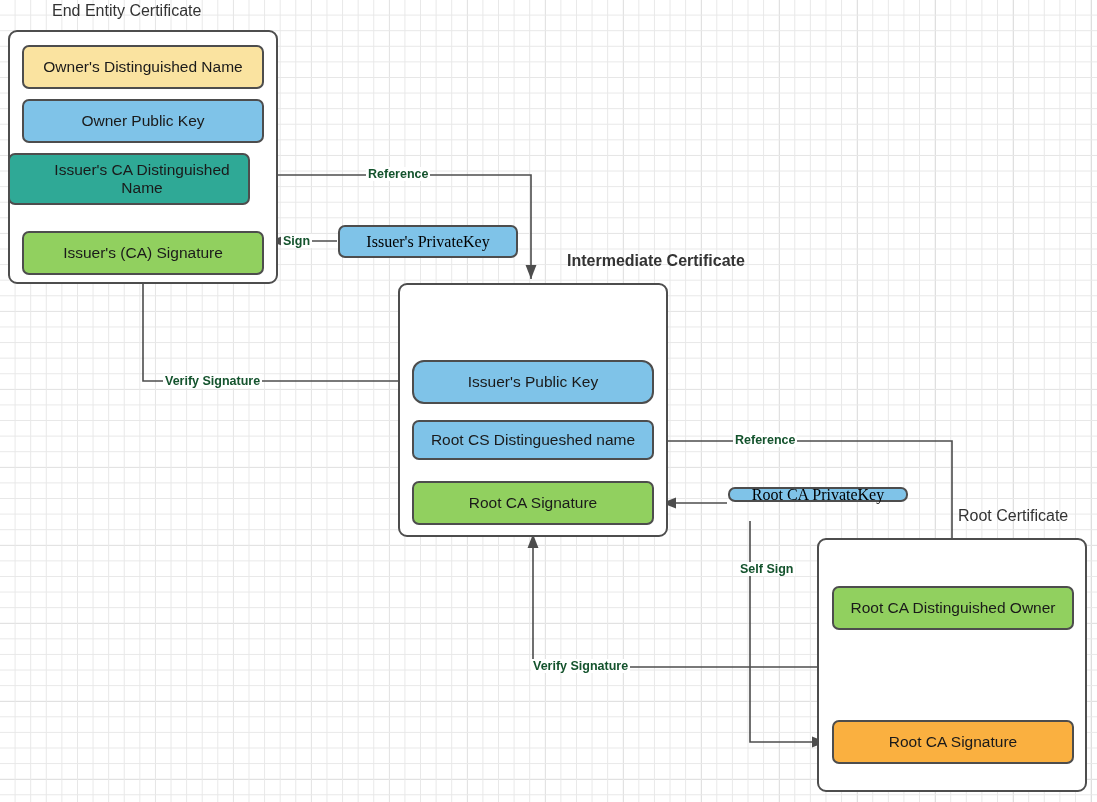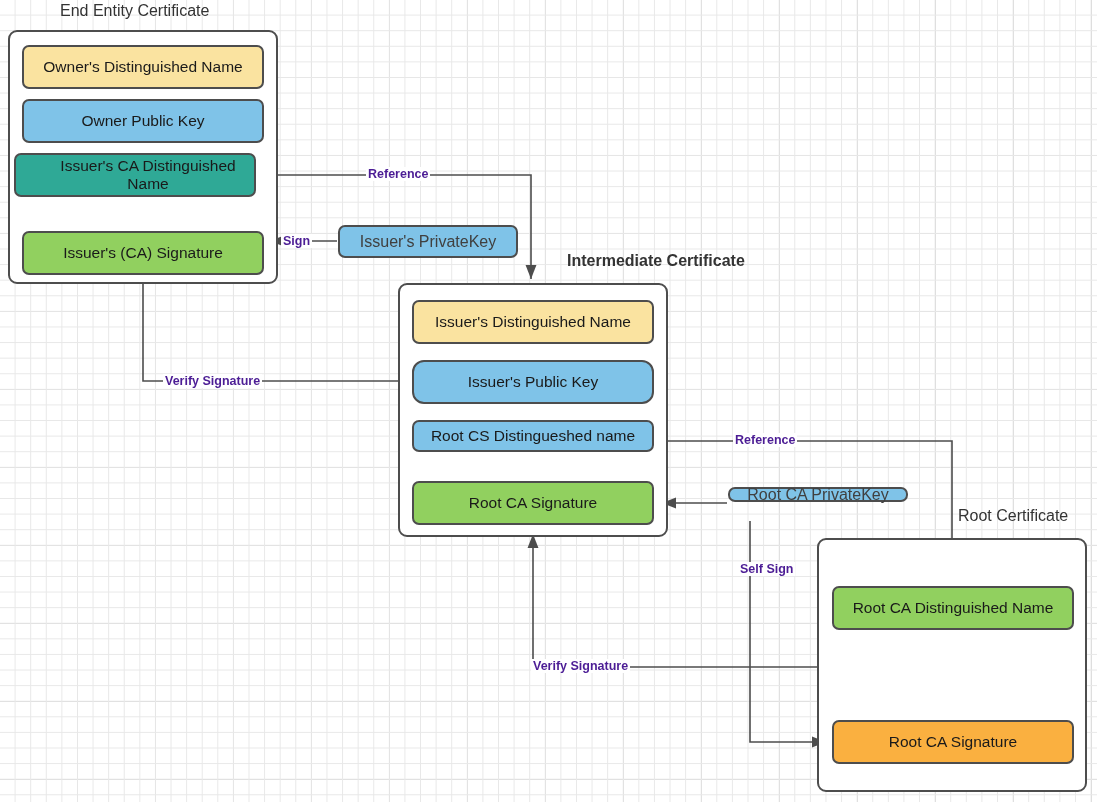--- a/index.html
+++ b/index.html
@@ -60,34 +60,34 @@
   }
   .key-box {
     position: absolute;
     box-sizing: border-box;
     border: 2.2px solid #4d4d4d;
     border-radius: 7px;
     display: flex;
     align-items: center;
     justify-content: center;
     text-align: center;
-    color: #404040;
+    color: #000000;
     font-size: 16px;
-    font-family: Liberation Sans, sans-serif;
+    font-family: Liberation Serif, serif;
   }
   .frame-title {
     position: absolute;
     color: #333333;
     font-size: 16px;
     white-space: nowrap;
     font-family: "Liberation Sans", sans-serif;
   }
   .edge-label {
     position: absolute;
-    color: #4c1d95;
+    color: #14532d;
     font-size: 12.5px;
     font-weight: bold;
     white-space: nowrap;
     background: #ffffff;
     padding: 0 2px;
     font-family: "Liberation Sans", sans-serif;
   }
 </style>
 </head>
 <body>
@@ -109,53 +109,52 @@
 
     <path d="M 654 441 L 952 441 L 952 593" fill="none" stroke="#4d4d4d" stroke-width="1.6" marker-end="url(#arrowhead)"></path>
 
     <path d="M 727 503 L 662 503" fill="none" stroke="#4d4d4d" stroke-width="1.6" marker-end="url(#arrowhead)"></path>
 
     <path d="M 750 521 L 750 742 L 826 742" fill="none" stroke="#4d4d4d" stroke-width="1.6" marker-end="url(#arrowhead)"></path>
 
     <path d="M 832 667 L 533 667 L 533 534" fill="none" stroke="#4d4d4d" stroke-width="1.6" marker-end="url(#arrowhead)"></path>
   </svg>
 
-  <div class="frame-title" style="left:60px; top:2px;">End Entity Certificate</div>
+  <div class="frame-title" style="left:52px; top:2px;">End Entity Certificate</div>
 
   <div class="cert-frame" style="left:8px; top:30px; width:270px; height:254px;"></div>
 
   <div class="field" style="left:22px; top:99px; width:242px; height:44px; background:#7fc3e8;">Owner Public  Key</div>
 
   <div class="field" style="left:22px; top:45px; width:242px; height:44px; background:#fae3a0;">Owner's Distinguished Name</div>
 
-  <div class="field" style="left:14px; top:153px; width:242px; height:44px; background:#2fa996;padding-left:32px;">Issuer's CA Distinguished Name</div>
+  <div class="field" style="left:8px; top:153px; width:242px; height:52px; background:#2fa996;padding-left:32px;">Issuer's CA Distinguished Name</div>
 
   <div class="field" style="left:22px; top:211px; width:242px; height:44px; background:#91d05f;margin-top:20px;">Issuer's (CA) Signature</div>
 
   <div class="key-box" style="left:338px; top:225px; width:180px; height:33px; background:#7fc3e8;">Issuer's PrivateKey</div>
 
   <div class="frame-title" style="left:567px; top:252px;font-weight:bold;">Intermediate Certificate</div>
 
   <div class="cert-frame" style="left:398px; top:283px; width:270px; height:254px;"></div>
 
-  <div class="field" style="left:412px; top:300px; width:242px; height:44px; background:#fae3a0;">Issuer's Distinguished Name</div>
 
   <div class="field" style="left:412px; top:360px; width:242px; height:44px; background:#7fc3e8;border-radius:12px;">Issuer's Public  Key</div>
 
-  <div class="field" style="left:412px; top:420px; width:242px; height:32px; background:#7fc3e8;">Root CS Distingueshed name</div>
+  <div class="field" style="left:412px; top:420px; width:242px; height:40px; background:#7fc3e8;">Root CS Distingueshed name</div>
 
   <div class="field" style="left:412px; top:481px; width:242px; height:44px; background:#91d05f;">Root CA Signature</div>
 
   <div class="key-box" style="left:728px; top:487px; width:180px; height:15px; background:#7fc3e8;">Root CA PrivateKey</div>
 
   <div class="frame-title" style="left:958px; top:507px;">Root Certificate</div>
 
   <div class="cert-frame" style="left:817px; top:538px; width:270px; height:254px;"></div>
 
-  <div class="field" style="left:832px; top:586px; width:242px; height:44px; background:#91d05f;">Root CA Distinguished Name</div>
+  <div class="field" style="left:832px; top:586px; width:242px; height:44px; background:#91d05f;">Root CA Distinguished Owner</div>
 
 
   <div class="field" style="left:832px; top:720px; width:242px; height:44px; background:#fab040;">Root CA Signature</div>
 
   <div class="edge-label" style="left:366px; top:167px;">Reference</div>
 
   <div class="edge-label" style="left:281px; top:234px;text-align:right;">Sign</div>
 
   <div class="edge-label" style="left:163px; top:374px;">Verify Signature</div>
 

